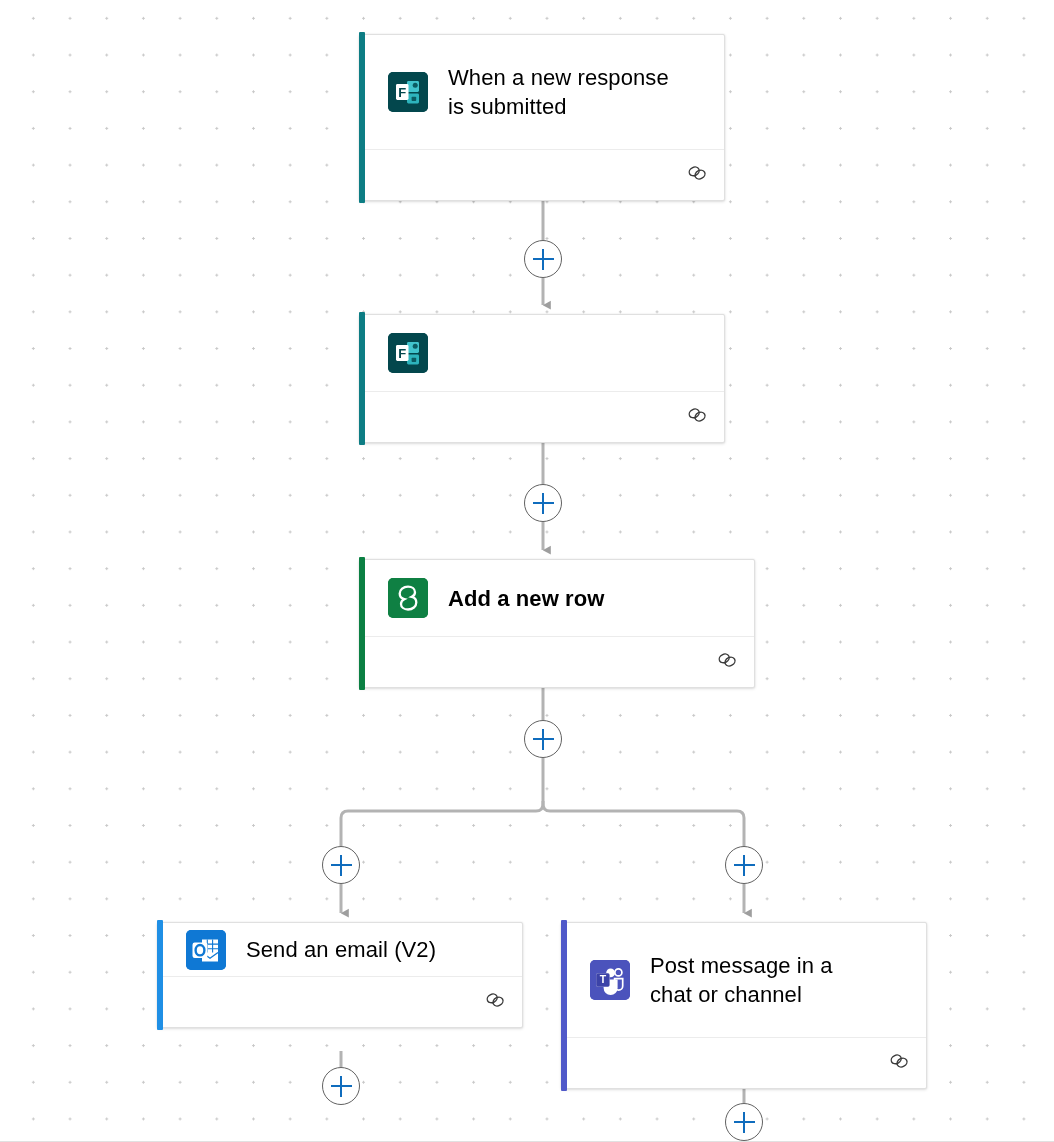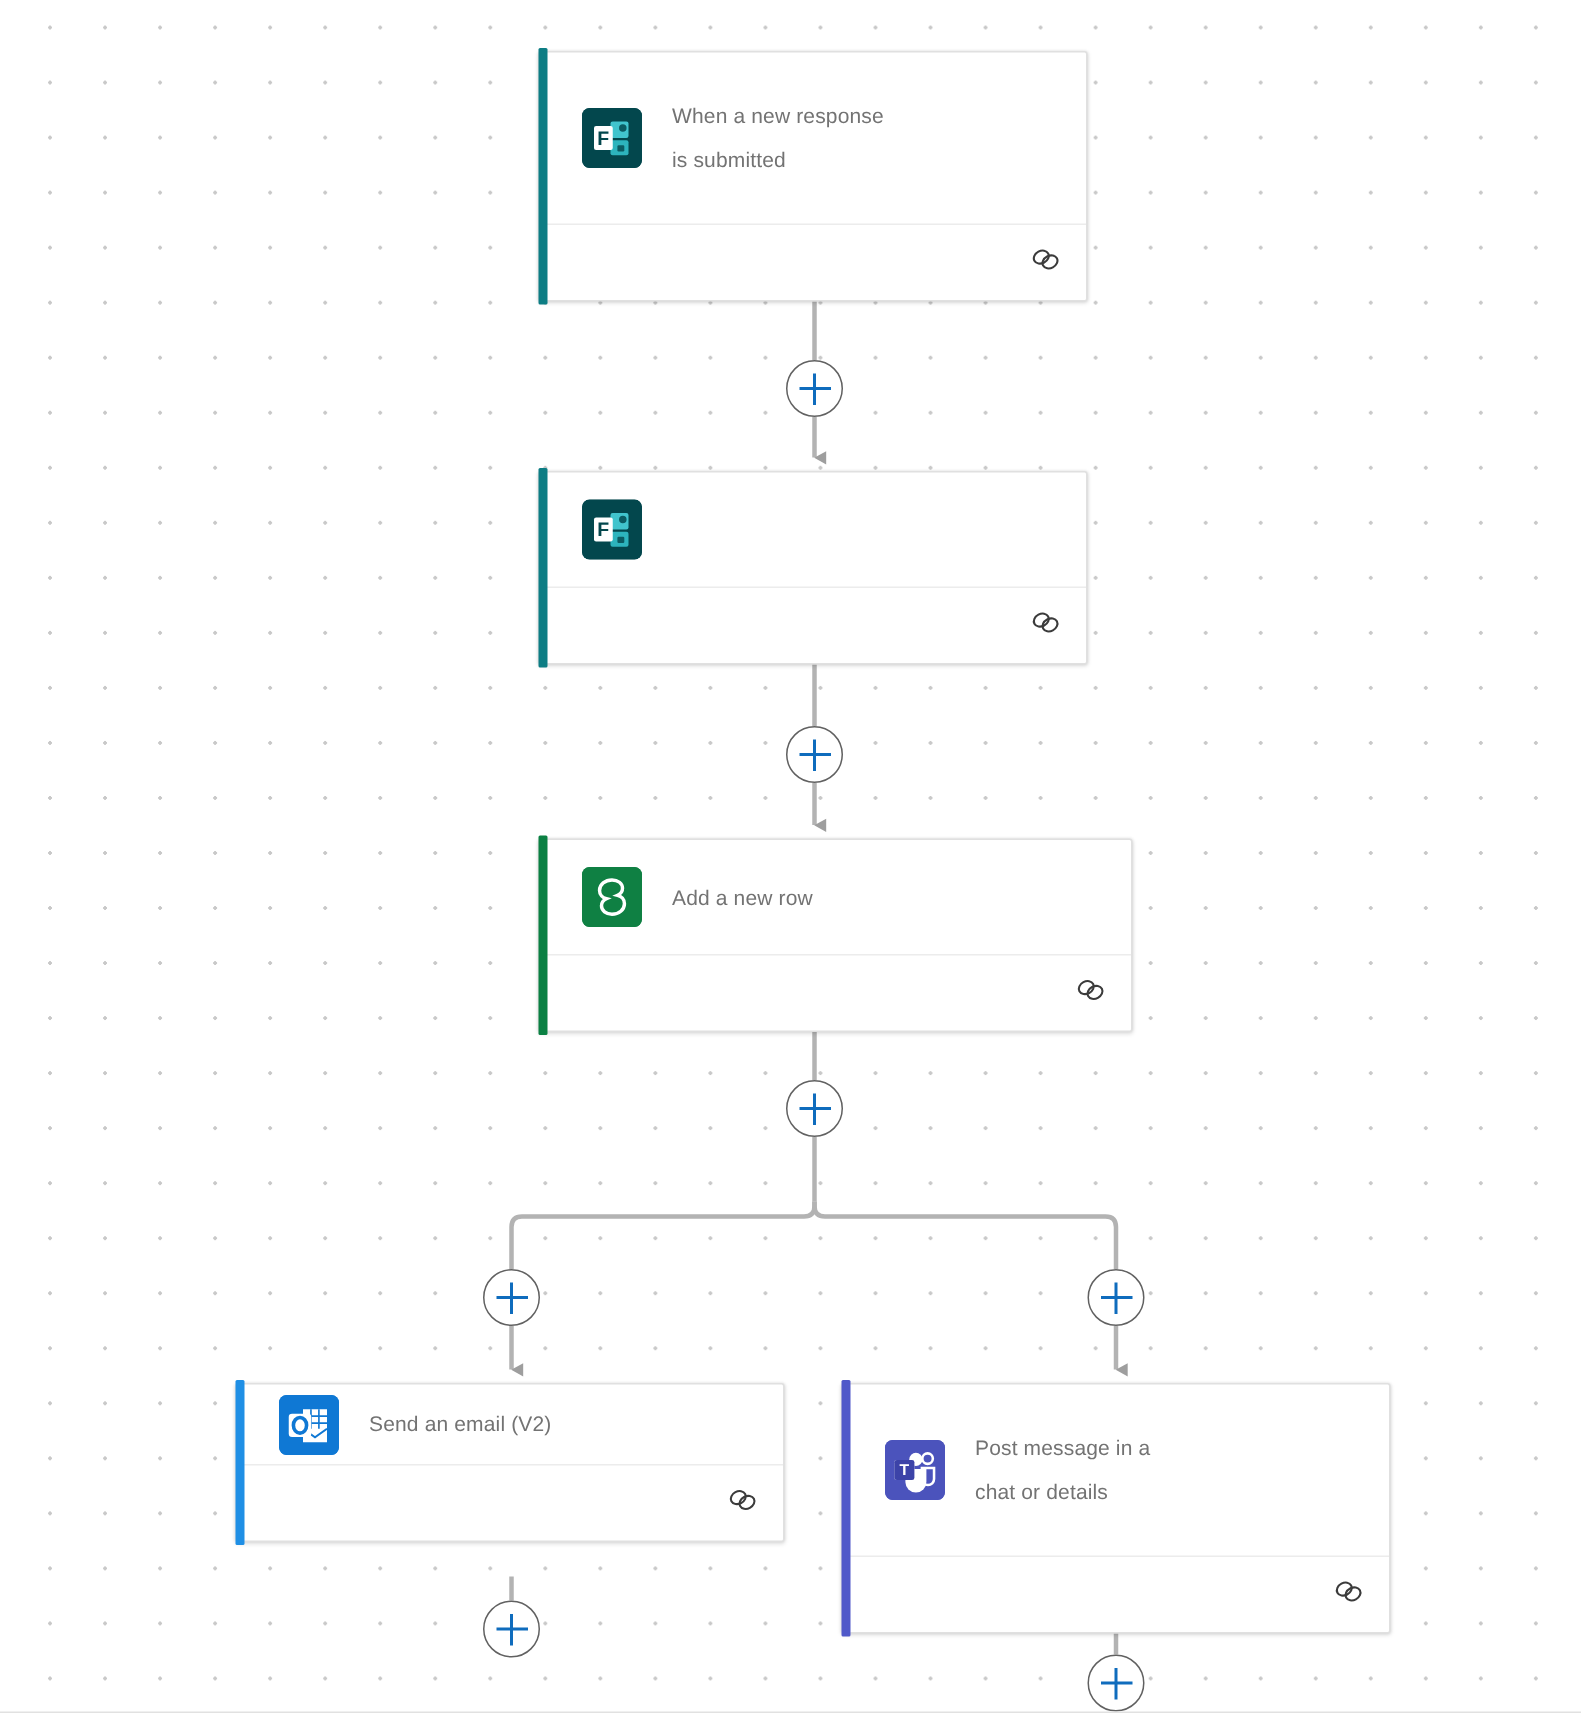--- a/index.html
+++ b/index.html
@@ -75,23 +75,23 @@
     border-radius: 5px;
     flex: 0 0 40px;
     display: flex;
     align-items: center;
     justify-content: center;
     overflow: hidden;
   }
   .card-icon svg { display: block; }
   .card-title {
     margin-left: 20px;
-    font-size: 14px;
+    font-size: 22px;
     line-height: 29px;
-    color: #737373;
+    color: #000000;
     font-family: "Liberation Sans", sans-serif;
     letter-spacing: 0.1px;
     white-space: pre-line;
   }
   .card-foot {
     border-top: 1px solid #ececec;
     height: 51px;
     flex: 0 0 51px;
     display: flex;
     align-items: center;
@@ -210,21 +210,21 @@
         <svg width="22" height="16" viewBox="0 0 22 16">
           <g fill="none" stroke="#3b3b3b" stroke-width="1.4">
             <ellipse cx="8.2" cy="6.4" rx="5.2" ry="4.1" transform="rotate(-28 8.2 6.4)"></ellipse>
             <ellipse cx="14.0" cy="9.6" rx="5.2" ry="4.1" transform="rotate(-28 14 9.6)"></ellipse>
           </g>
         </svg>
       </span>
     </div>
   </div>
 
-  <div class="card" style="left:359px; top:559px; width:396px; height:129px;">
+  <div class="card" style="left:359px; top:559px; width:396px; height:129px;font-weight:bold;">
     <span class="accent" style="background:#0b8043;"></span>
     <div class="card-head">
       <span class="card-icon" style="background:#0f8043;">
         <svg width="40" height="40" viewBox="0 0 40 40">
           <rect x="0" y="0" width="40" height="40" rx="5" fill="#0f8043"></rect>
           <path d="M20 8.6c-4.6 0-8.3 3.0-8.3 7.0 0 3.0 2.1 5.0 4.6 5.6
                    -2.0 0.9-3.3 2.6-3.3 4.7 0 3.3 3.1 5.6 7.0 5.6
                    4.6 0 8.3-3.0 8.3-7.0 0-3.0-2.1-5.0-4.6-5.6
                    2.0-0.9 3.3-2.6 3.3-4.7 0-3.3-3.1-5.6-7.0-5.6z" fill="none" stroke="#ffffff" stroke-width="2.3"></path>
         </svg>
@@ -282,21 +282,21 @@
           <circle cx="28.4" cy="12.4" r="3.5" fill="none" stroke="#ffffff" stroke-width="1.7"></circle>
           <path d="M24.6 18.6 h8.1 v7.4 a4.05 4.05 0 0 1 -8.1 0 z" fill="none" stroke="#ffffff" stroke-width="1.7"></path>
           <circle cx="20.6" cy="12.9" r="4.4" fill="#ffffff"></circle>
           <path d="M13.6 19.4 h14 v8.6 a7 7 0 0 1 -14 0 z" fill="#ffffff"></path>
           <rect x="6.2" y="13.3" width="13.4" height="13.4" rx="1.6" fill="#ffffff"></rect>
           <rect x="6.2" y="13.3" width="13.4" height="13.4" rx="1.6" fill="#3c43a8"></rect>
           <text x="12.9" y="23.4" font-family="Liberation Sans, sans-serif" font-size="10.5" font-weight="bold" fill="#ffffff" text-anchor="middle">T</text>
         </svg>
       </span>
       <span class="card-title">Post message in a
-chat or details</span>
+chat or channel</span>
     </div>
     <div class="card-foot">
       <span class="link-icon">
         <svg width="22" height="16" viewBox="0 0 22 16">
           <g fill="none" stroke="#3b3b3b" stroke-width="1.4">
             <ellipse cx="8.2" cy="6.4" rx="5.2" ry="4.1" transform="rotate(-28 8.2 6.4)"></ellipse>
             <ellipse cx="14.0" cy="9.6" rx="5.2" ry="4.1" transform="rotate(-28 14 9.6)"></ellipse>
           </g>
         </svg>
       </span>

